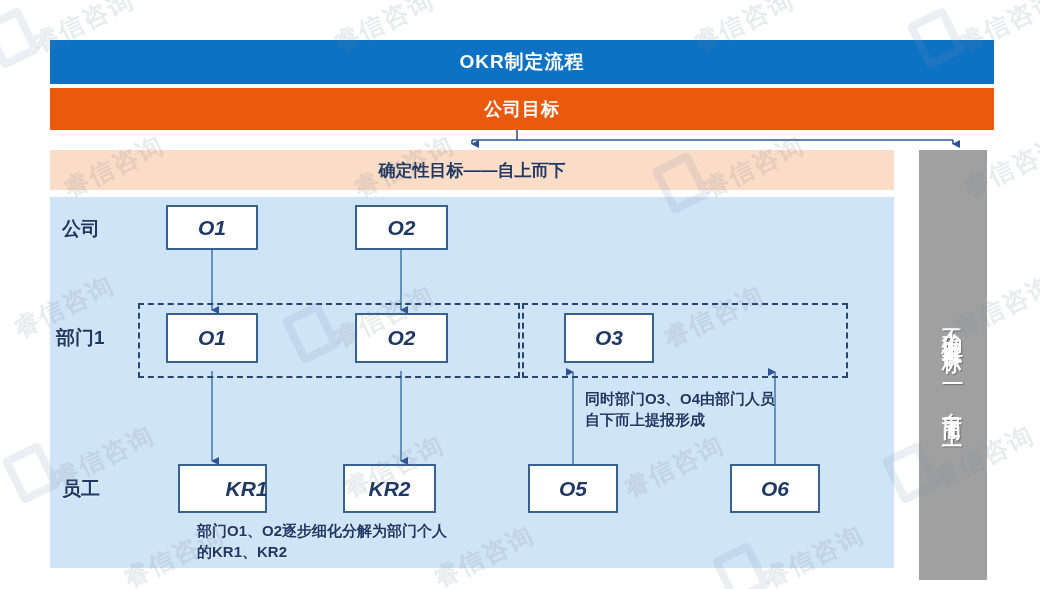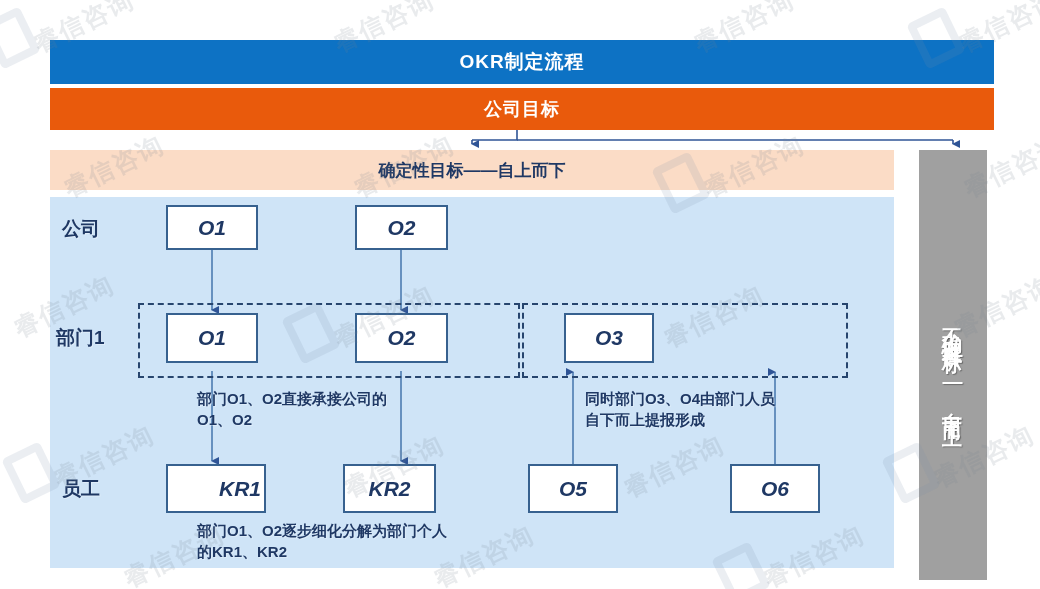--- a/index.html
+++ b/index.html
@@ -237,26 +237,25 @@
   <div class="row-label" id="label-department">部门1</div>
   <div class="row-label" id="label-employee">员工</div>
 
   <div class="node" style="left:166px; top:205px; width:92px; height:45px;">O1</div>
   <div class="node" style="left:355px; top:205px; width:93px; height:45px;">O2</div>
 
   <div class="node" style="left:166px; top:313px; width:92px; height:50px;">O1</div>
   <div class="node" style="left:355px; top:313px; width:93px; height:50px;">O2</div>
   <div class="node" style="left:528px; top:313px; width:90px; height:50px;margin-left:36px;">O3</div>
 
-  <div class="node" style="left:166px; top:464px; width:100px; height:49px;padding-left:48px;">KR1</div>
+  <div class="node" style="left:178px; top:464px; width:89px; height:49px;padding-left:48px;">KR1</div>
   <div class="node" style="left:343px; top:464px; width:93px; height:49px;">KR2</div>
   <div class="node" style="left:528px; top:464px; width:90px; height:49px;">O5</div>
   <div class="node" style="left:730px; top:464px; width:90px; height:49px;">O6</div>
 
-  <div class="annotation" id="annot-left-dept">部门O1、O2直接承接公司的O1、O2</div>
   <div class="annotation" id="annot-right-dept">同时部门O3、O4由部门人员自下而上提报形成</div>
   <div class="annotation" id="annot-bottom-kr">部门O1、O2逐步细化分解为部门个人的KR1、KR2</div>
 
   <div id="uncertain-bar">
     <span class="vtext">不确定性目标——自下而上</span>
   </div>
 
   <div class="wm-layer" id="watermark-layer">
       <div class="wm" style="left: 30px; top: 5px;">睿信咨询</div>
       <div class="wmlogo" style="left: -10px; top: 13px;"></div>

